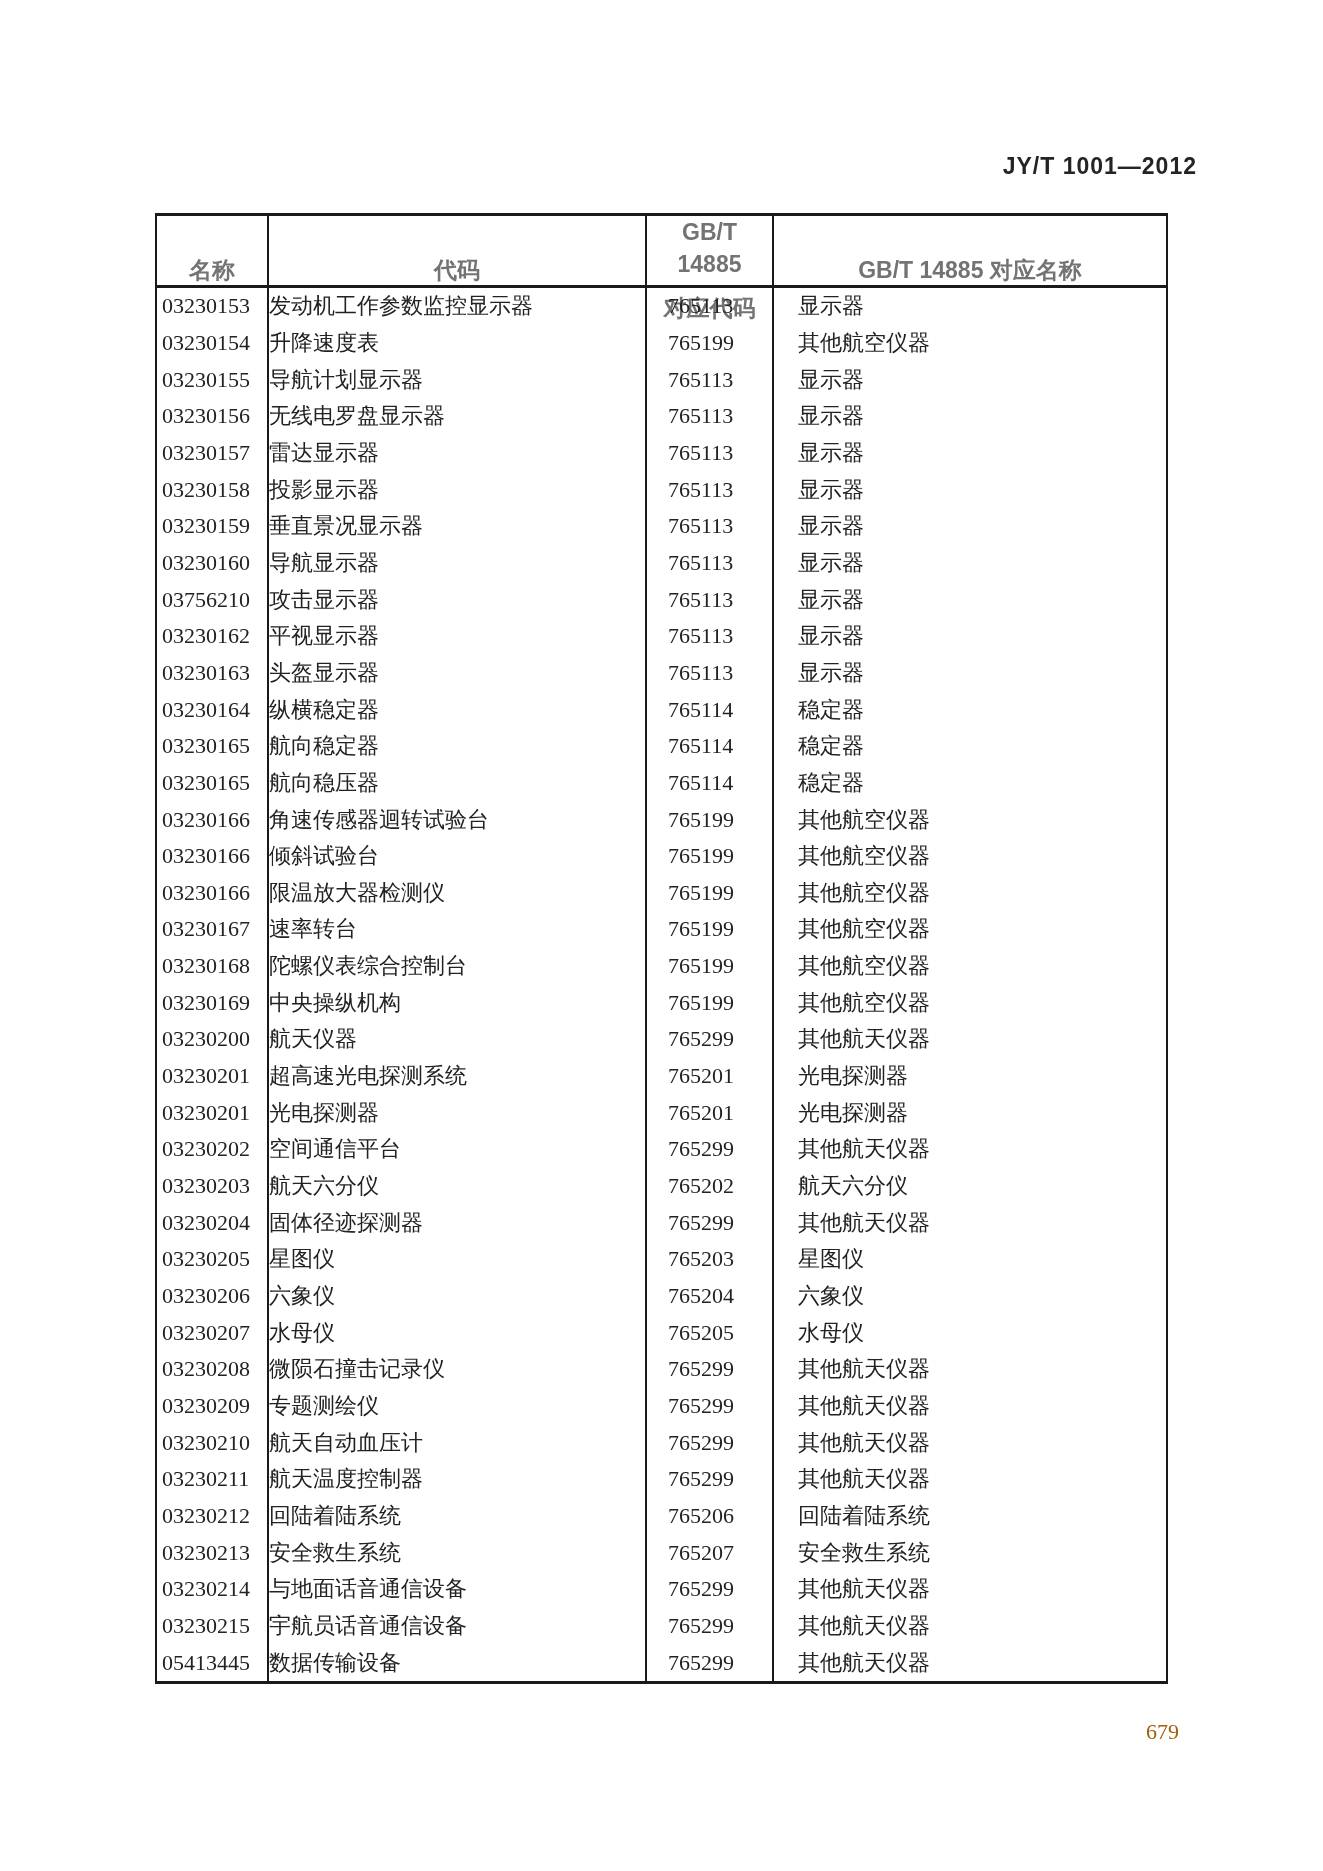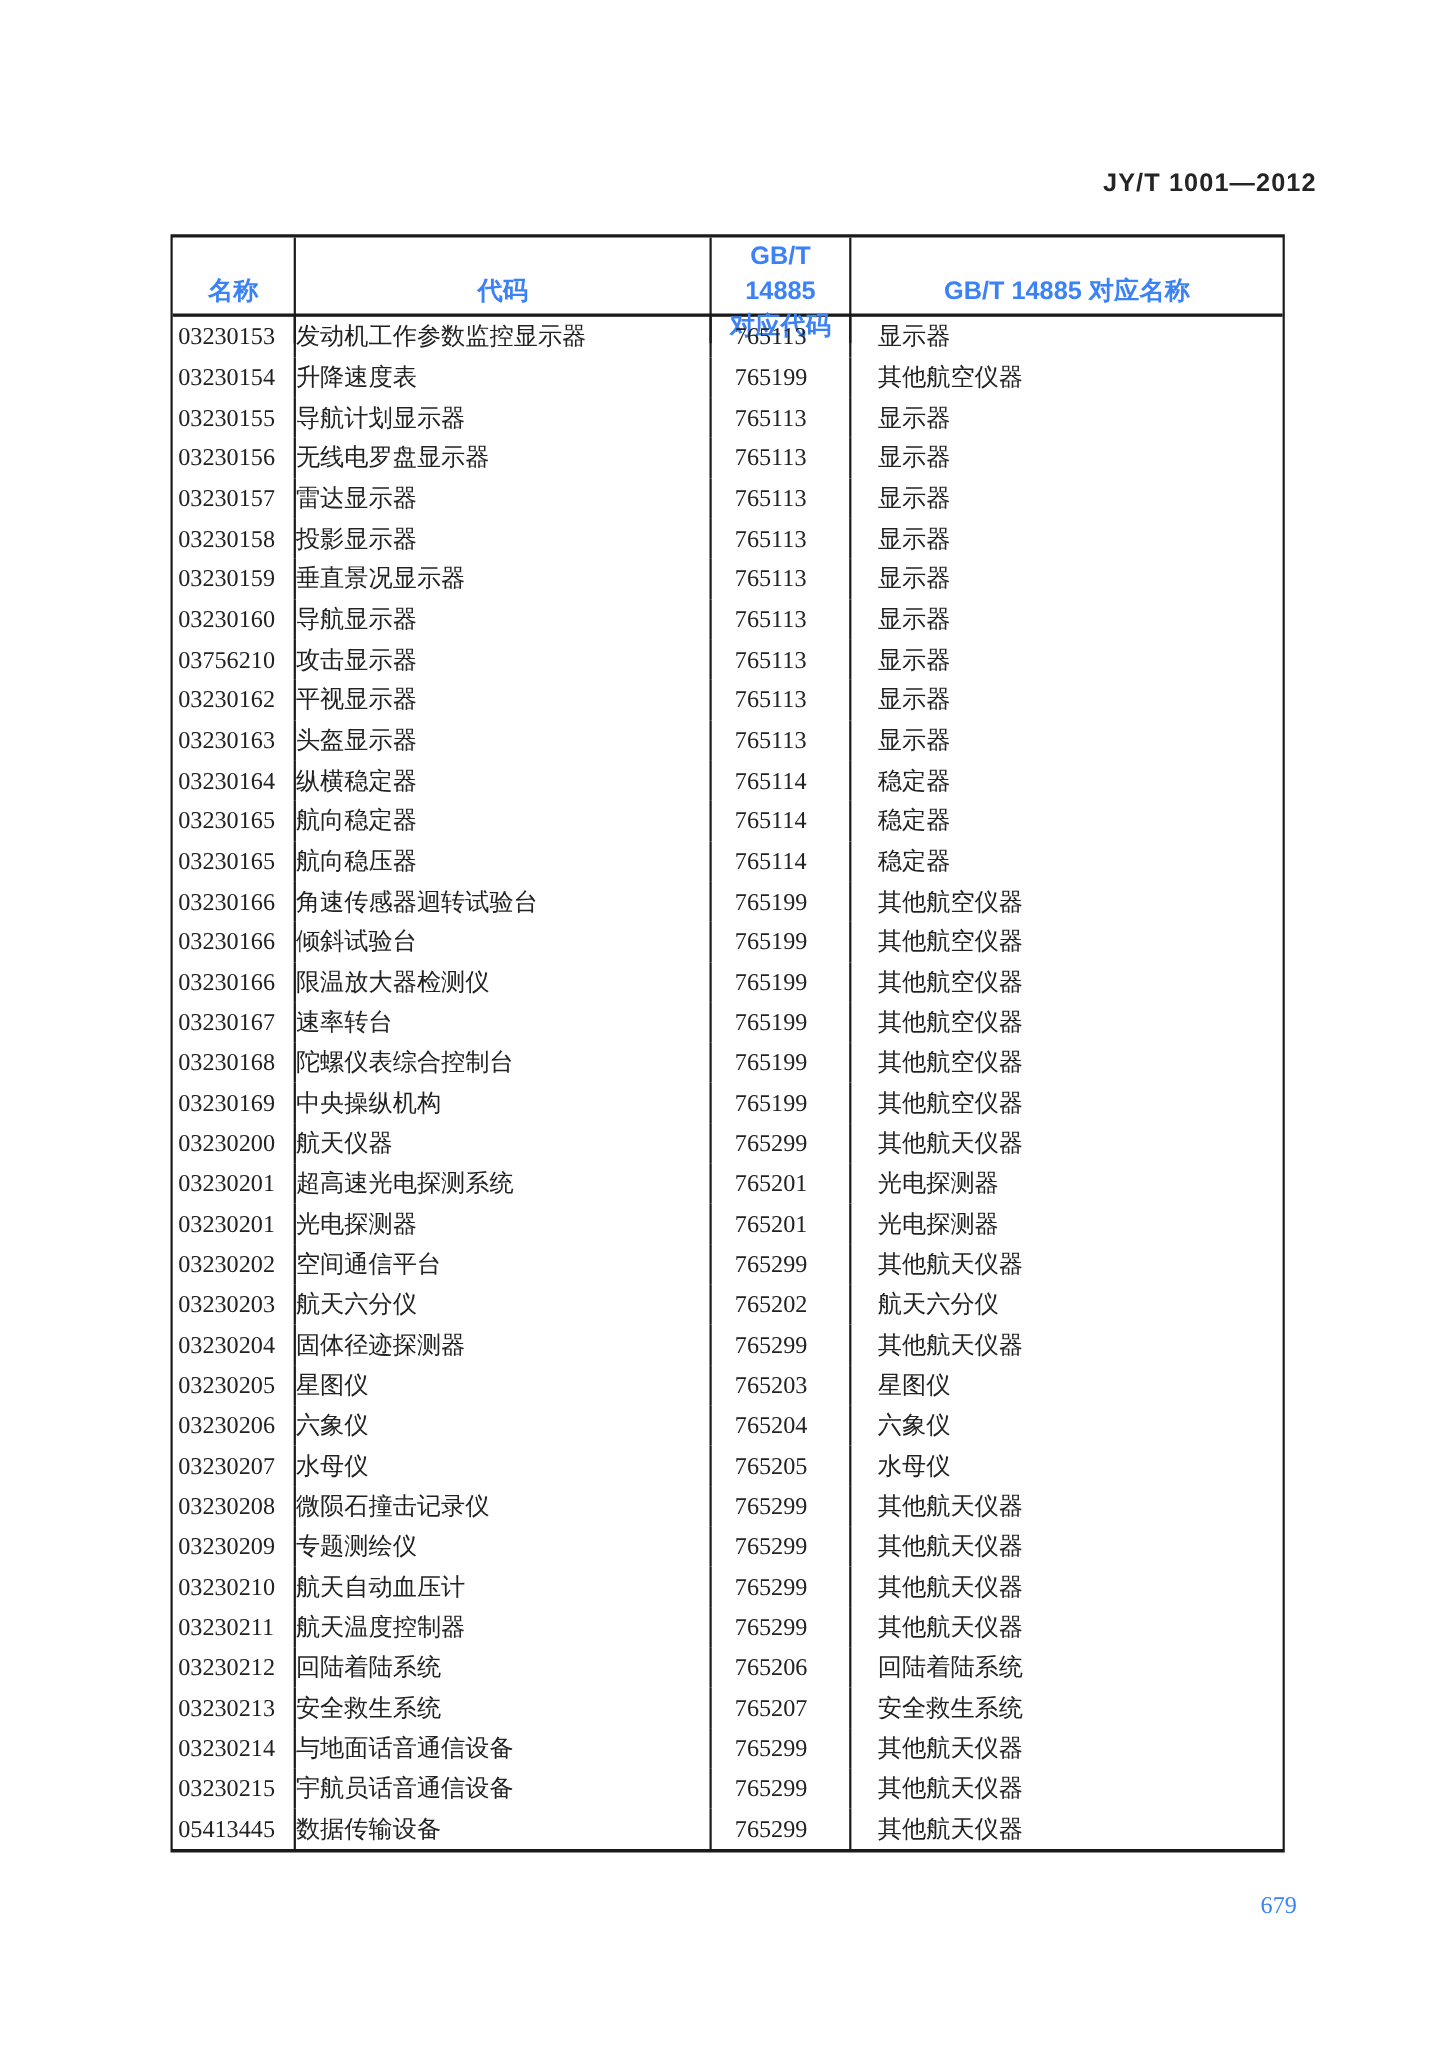--- a/index.html
+++ b/index.html
@@ -46,23 +46,24 @@
     border-bottom: 3px solid #1a1a1a;
   }
   .thead .hcell {
     display: flex;
     flex-direction: column;
     justify-content: center;
     box-sizing: border-box;
     font-family: "Liberation Sans", "DejaVu Sans", sans-serif;
     font-weight: bold;
     font-size: 23px;
-    color: #3b82f6;
+    color: #737373;
     line-height: 32px;
     text-align: center;
+    gap: 12px;
   }
   .sep { border-right: 2px solid #1a1a1a; }
   .tbody {
     display: flex;
     flex-direction: column;
     height: 1393px;
   }
   .trow {
     flex: 1 1 auto;
     display: grid;
@@ -80,21 +81,21 @@
   }
   .c-code     { padding-left: 5px; text-align: right;  }
   .c-name     { }
   .c-gbt-code { padding-left: 21px;  }
   .c-gbt-name { padding-left: 24px; }
   .page-number {
     position: absolute;
     left: 1146px;
     top: 1719px;
     font-size: 22px;
-    color: #3b82f6;
+    color: #a16207;
     font-family: "Liberation Serif", "DejaVu Serif", serif;
   }
 </style>
 </head>
 <body>
 
 <div class="page">
 
   <div class="doc-ref">JY/T 1001—2012</div>
 

